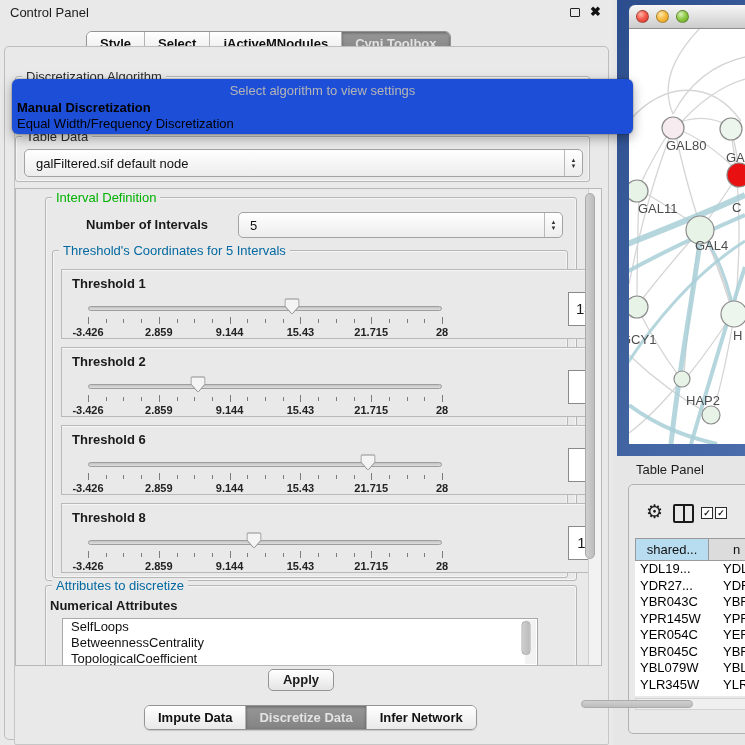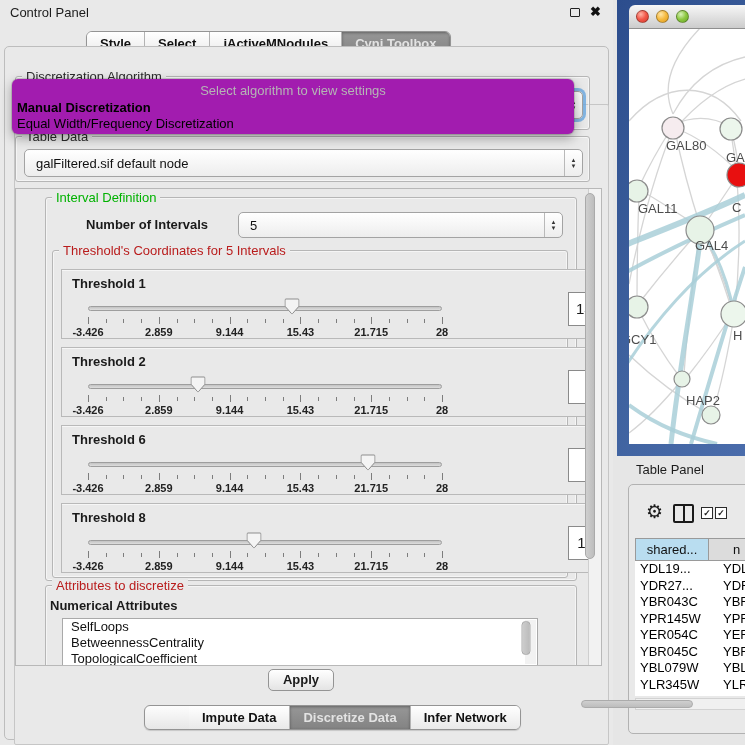--- a/index.html
+++ b/index.html
@@ -14,46 +14,46 @@
   #close-icon { position:absolute; right:12px; top:4px; font-size:13px; font-weight:bold; color:#111; }
 
   
   .segbar { position:absolute; display:flex; border:1px solid #949494; border-radius:6px;
     overflow:hidden; background:linear-gradient(#fdfdfd,#e7e7e7); box-shadow:0 1px 1px rgba(0,0,0,.15); }
   .seg { display:flex; align-items:center; gap:5px; padding:4px 13px; font-weight:bold; font-size:13px;
     color:#111; border-left:1px solid #b3b3b3; background:linear-gradient(#ffffff,#e9e9e9); cursor:default; white-space:nowrap; }
   .seg:first-child { border-left:none; }
   .seg.selected { background:linear-gradient(#979797,#838383); color:#e3e3e3; box-shadow:inset 0 1px 3px rgba(0,0,0,.35); }
   #top-tabs { left:86px; top:31px; }
-  #bottom-tabs { left:144px; top:705px;padding-left:44px; }
+  #bottom-tabs { left:144px; top:705px; }
 
   
   #outer-panel { position:absolute; left:4px; top:46px; width:605px; height:694px;
     border:1px solid #bdbdbd; border-radius:5px; background:#e9e9e9; }
   #content-panel { position:absolute; left:9px; top:57px; width:595px; height:641px;
     border:1px solid #c6c6c6; border-radius:2px; background:#e9e9e9; }
 
   
   .groupbox { position:absolute; border:1px solid #b6b6b6; border-radius:3px;
     box-shadow:inset 0 0 0 1px rgba(255,255,255,.55); }
   .grouptitle { position:absolute; top:-8px; left:6px; background:#e9e9e9; padding:0 4px;
     font-size:13px; color:#2b2b2b; white-space:nowrap; }
   .grouptitle.green { color:#00b200; }
-  .grouptitle.blue  { color:#b91c1c; }
+  .grouptitle.blue  { color:#0369a1; }
 
   
   .combo { position:absolute; background:linear-gradient(#ffffff,#ededed); border:1px solid #a3a3a3;
     border-radius:5px; display:flex; align-items:center; }
   .combo .val { flex:1; padding-left:11px; font-size:13px; color:#111; overflow:hidden; white-space:nowrap; }
   .combo .stepper { width:18px; align-self:stretch; border-left:1px solid #b9b9b9; display:flex;
     flex-direction:column; align-items:center; justify-content:center; font-size:6px; line-height:6px; color:#333; }
   .combo.focused { box-shadow:0 0 0 3px rgba(105,168,224,.8); }
 
   
-  #algo-popup { position:absolute; left:12px; top:79px; width:562px; height:55px; background:#a21caf;
+  #algo-popup { position:absolute; left:12px; top:79px; width:621px; height:55px; background:#1d4ed8;
     border-radius:6px; box-shadow:0 4px 12px rgba(0,0,0,.35), 0 0 0 1px rgba(0,0,0,.12); z-index:20; }
   #algo-hint { position:absolute; top:4px; left:0; width:100%; text-align:center; color:#b5b5b5; font-size:13px; }
   .algo-opt { position:absolute; left:5px; font-size:13px; color:#000; white-space:nowrap; }
   #algo-opt-0 { top:21px; font-weight:bold; }
   #algo-opt-1 { top:37px; }
 
   
   #scrollpane { position:absolute; left:15px; top:188px; width:587px; height:478px;
     border:1px solid #b8b8b8; background:#e9e9e9; overflow:hidden; }
   #v-scrollbar { position:absolute; right:0; top:0; width:13px; height:100%;

